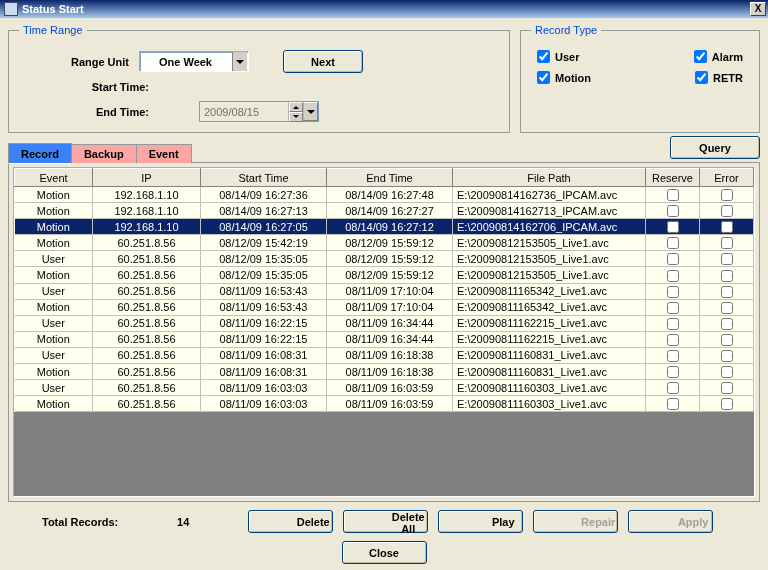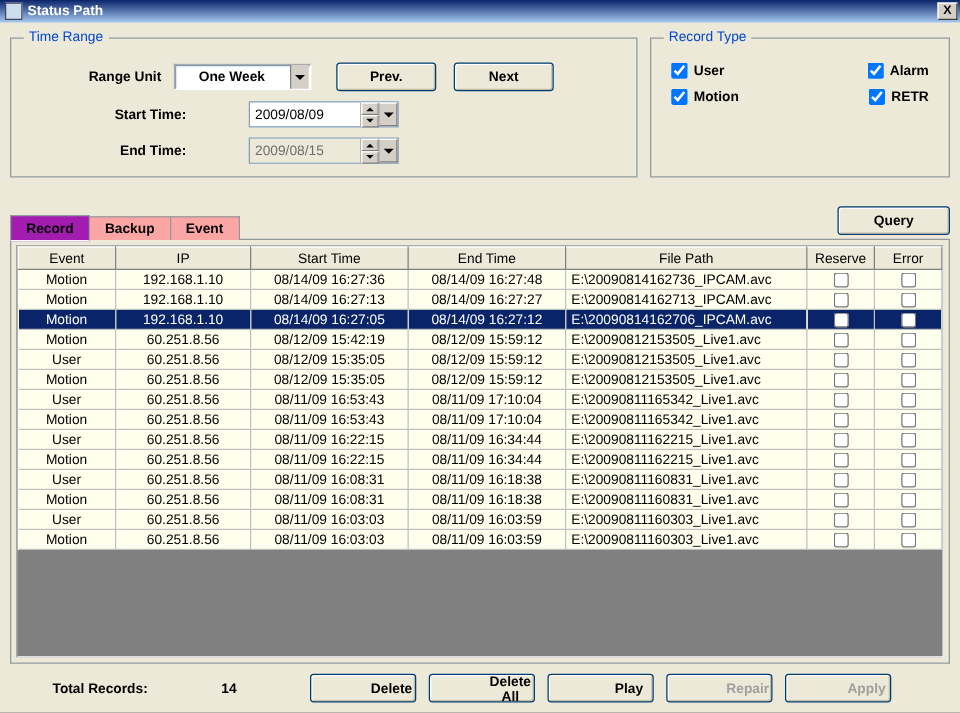--- a/index.html
+++ b/index.html
@@ -33,21 +33,21 @@
 .spin .btns span.dn::after{ border-top-color:#000; margin-top:2px;}
 .spin .drop { width:15px; background:#D4D0C8; border-left:1px solid #B5B5B5; display:flex; align-items:center; justify-content:center; cursor:pointer; border-top:1px solid #fff; border-right:1px solid #808080; border-bottom:1px solid #808080;}
 .spin .drop::after{ content:""; border:4px solid transparent; border-top-color:#000; margin-top:4px;}
 .btn { height:23px; background:#ECE9D8; border:1px solid #003C74; border-radius:3px; padding:0; font-weight:bold; cursor:pointer; box-shadow: inset 1px 1px #fff, inset -1px -1px #C0BCA0; }
 .btn.disabled { color:#A0A0A0; cursor:default; }
 .chk { display:inline-flex; align-items:center; font-weight:bold; cursor:pointer; }
 .chk input { margin:0 5px 0 0; width:13px; height:13px; }
 .tabs { margin-top:10px; position:relative; }
 .tabrow { display:flex; align-items:flex-end; }
 .tab { padding:3px 12px 3px 12px; background:#fca5a5; border:1px solid #919B9C; border-bottom:0; margin-right:-1px; cursor:pointer; font-weight:bold; position:relative; z-index:1;}
-.tab.active { background:#a21caf; border-bottom:1px solid #FCFCFE; z-index:3; margin-bottom:-1px; padding-top:4px;margin-top:20px;}
+.tab.active { background:#3b82f6; border-bottom:1px solid #FCFCFE; z-index:3; margin-bottom:-1px; padding-top:4px;}
 .tabspace { flex:1; border-bottom:1px solid #919B9C; position:relative;}
 .querybtn { position:absolute; right:0; bottom:3px; width:90px; }
 .tabcontent { border:1px solid #919B9C; border-top:0; padding:4px; background:#ECE9D8; }
 .gridwrap { height:330px; background:#808080; border:1px inset #fff; position:relative; overflow:hidden;}
 table.grid { border-collapse:collapse; width:100%; background:#FFFFEE; table-layout:fixed;}
 table.grid th { background:#ECE9D8; border:1px solid; border-color:#fff #808080 #808080 #fff; font-weight:normal; padding:2px 4px; font-size:11px; height:18px; text-align:center;}
 table.grid td { border-right:1px solid #C0C0C0; border-bottom:1px solid #C0C0C0; padding:1px 4px; font-size:11px; height:16px; text-align:center; white-space:nowrap; overflow:hidden; }
 table.grid td.fp { text-align:left; padding-left:4px;}
 table.grid tr.sel td { background:#0A246A; color:#fff; }
 table.grid td.chkcell input { width:12px; height:12px; margin:0; vertical-align:middle;}
@@ -56,50 +56,41 @@
 .bottombar .val { font-weight:bold; width:50px; text-align:center;}
 .bottombar .btn { width:85px;padding-left:45px; }
 .closebar { text-align:center; padding:4px 0 0 0;}
 .closebar .btn { width:85px;}
 </style>
 </head>
 <body>
 
 <div class="titlebar">
   <span class="icon"></span>
-  <span class="title">Status Path</span>
+  <span class="title">Status Start</span>
   <span class="closebtn">X</span>
 </div>
 
 <div class="content">
   <div class="toprow">
     <fieldset class="fs timerange">
       <legend>Time Range</legend>
       <div class="row">
         <span class="lbl" style="width:110px">Range Unit</span>
         <span class="combo" style="width:110px">
           <input style="font-weight: bold;" value="One Week">
           <span class="drop"></span>
         </span>
         <span style="width:20px"></span>
-        <button class="btn" style="width:80px">Prev.</button>
         <span style="width:14px"></span>
         <button class="btn" style="width:80px">Next</button>
       </div>
       <div class="row">
         <span class="lbl" style="width:130px">Start Time:</span>
         <span style="width:40px"></span>
-        <span class="spin">
-          <input value="2009/08/09" style="">
-          <span class="btns">
-              <span class="up"></span>
-              <span class="dn"></span>
-            </span>
-          <span class="drop"></span>
-        </span>
       </div>
       <div class="row">
         <span class="lbl" style="width:130px">End Time:</span>
         <span style="width:40px"></span>
         <span class="spin disabled">
           <input disabled="" value="2009/08/15" style="">
           <span class="btns">
               <span class="up"></span>
               <span class="dn"></span>
             </span>

